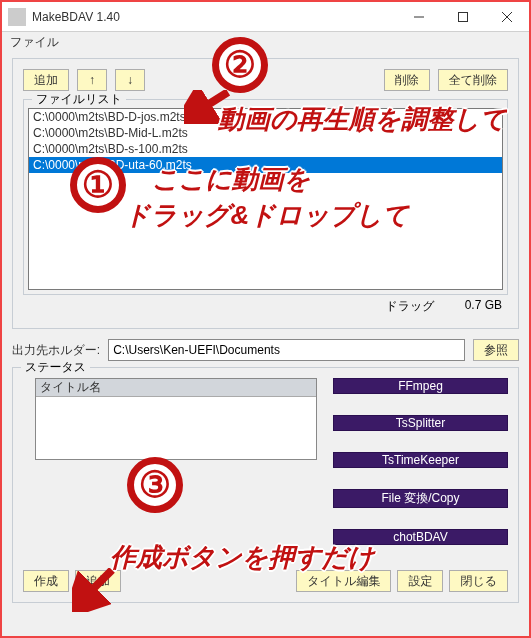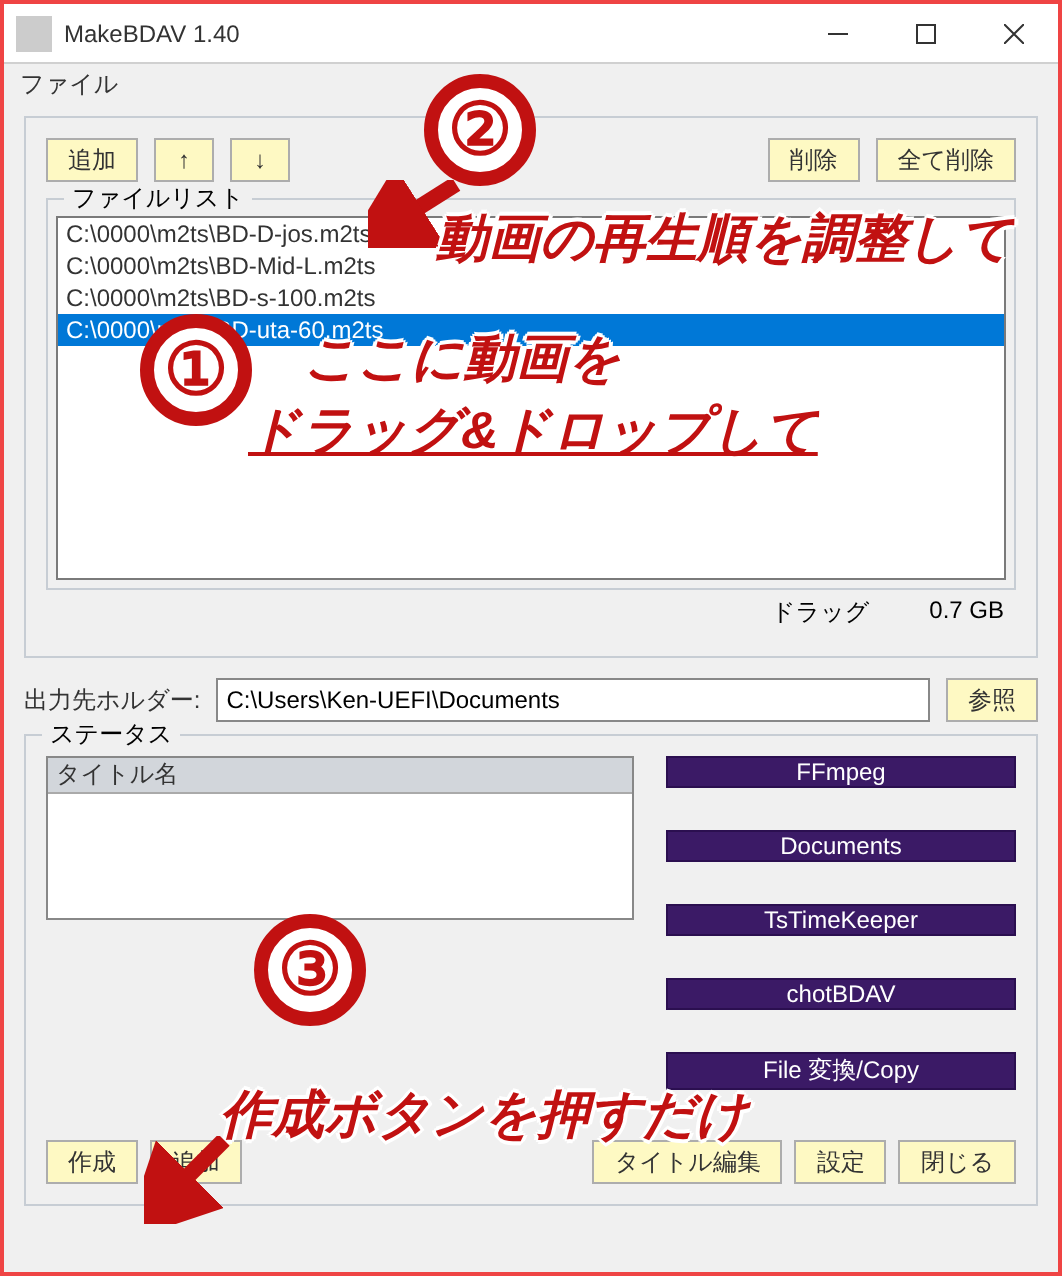--- a/index.html
+++ b/index.html
@@ -58,21 +58,21 @@
   }
   .status-fs {
     border: 1px solid #c7cdd4; padding: 10px; position: relative; background: #f0f0f0;
     margin-top: 4px; height: 236px;
   }
   .status-legend {
     position: absolute; top: -9px; left: 8px; background: #f0f0f0; padding: 0 4px; font-size: 12px;
   }
   .columns { display: flex; gap: 16px; height: 160px; }
   .title-table {
-    flex: 1; background: #fff; border: 1px solid #888; height: 82px; position: relative;
+    flex: 1; background: #fff; border: 1px solid #888; height: 82px; position: relative; margin-left: 12px;
   }
   .title-table .hdr {
     background: #d2d6db; height: 18px; display: flex; align-items: center; padding: 0 4px;
     border-bottom: 1px solid #aaa; font-size: 12px; color: #333;
   }
   .stages { width: 175px; display: flex; flex-direction: column; gap: 21px; }
   .stage {
     height: 20px; background: #3b1a66; color: #fff; font-size: 12px;
     display: flex; align-items: center; justify-content: center; border: 1px solid #2b0f50;
   }
@@ -165,24 +165,24 @@
       <span class="status-legend">ステータス</span>
 
       <div class="columns">
         <div style="flex:1">
           <div class="title-table">
             <div class="hdr">タイトル名</div>
           </div>
         </div>
         <div class="stages">
           <div class="stage">FFmpeg</div>
-          <div class="stage">Documents</div>
+          <div class="stage">TsSplitter</div>
           <div class="stage">TsTimeKeeper</div>
+          <div class="stage">File 変換/Copy</div>
           <div class="stage">chotBDAV</div>
-          <div class="stage">File 変換/Copy</div>
         </div>
       </div>
 
       <div class="bottom-row">
         <button class="btn">作成</button>
         <button class="btn">追加</button>
         <div class="spacer"></div>
         <button class="btn">タイトル編集</button>
         <button class="btn">設定</button>
         <button class="btn">閉じる</button>
@@ -203,21 +203,21 @@
         </defs>
     <path d="M44,2 L6,26" stroke="#c11111" stroke-width="8" marker-end="url(#ah2)"></path>
       </svg>
   </div>
   <div class="anno anno-text" style="left:216px; top:100px;">動画の再生順を調整して</div>
 
   <div class="anno" style="left:68px; top:155px;">
     <div class="circled">①</div>
   </div>
   <div class="anno anno-text" style="left:150px; top:160px;">ここに動画を</div>
-  <div class="anno anno-text" style="left:122px; top:196px;text-decoration:underline;">ドラッグ&amp;ドロップして</div>
+  <div class="anno anno-text" style="left:122px; top:196px;">ドラッグ&amp;ドロップして</div>
 
   <div class="anno" style="left:125px; top:455px;">
     <div class="circled">③</div>
   </div>
   <div class="anno anno-text" style="left:108px; top:538px;">作成ボタンを押すだけ</div>
 
   <div class="anno arrow" style="left:70px; top:566px;">
     <svg width="50" height="44">
         <defs>
           <marker id="ah3" markerWidth="6" markerHeight="6" refX="3" refY="3" orient="auto">

